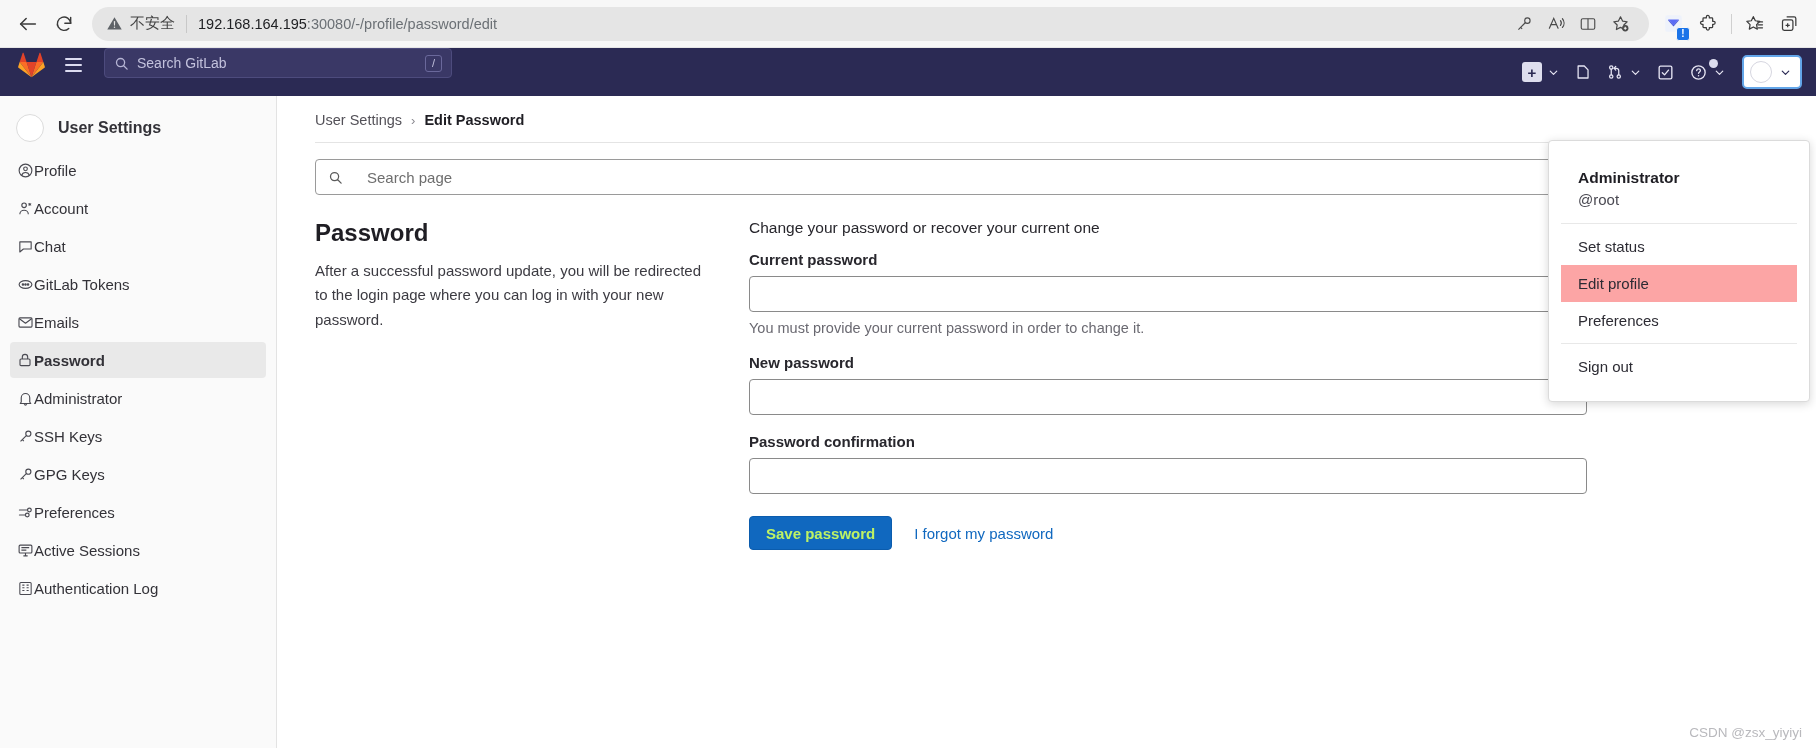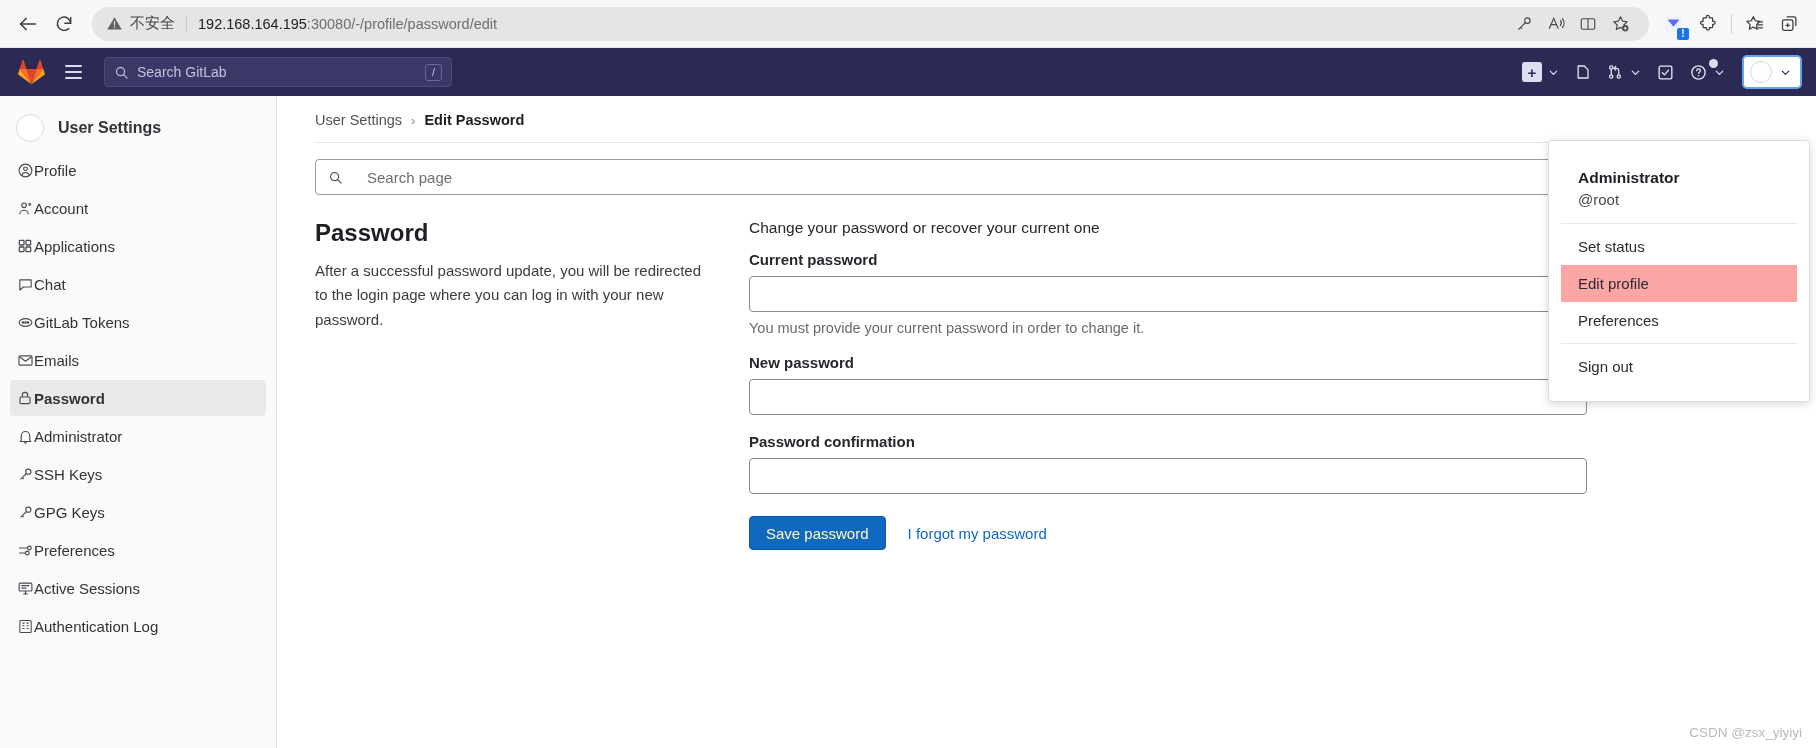--- a/index.html
+++ b/index.html
@@ -66,22 +66,21 @@
     display: flex; align-items: center; justify-content: center;
     border: 1.5px solid #f7f7f7;
   }
   .ext-divider { width:1px; height:20px; background:#d0d0d0; margin:0 4px; }
 
   
   .gl-navbar {
     height: 48px;
     background: #2b2a54;
     display: flex;
-    align-items: center;
-    padding: 12px 14px;
+    padding: 0 14px;
     position: relative;
     z-index: 30;
   }
   .gl-logo { width: 34px; height: 34px; margin-right: 8px; display:flex; align-items:center; justify-content:center;}
   .gl-hamburger {
     width: 34px; height: 34px; border-radius: 4px;
     display: flex; flex-direction: column; align-items: center; justify-content: center;
     gap: 4px; margin-right: 14px;
   }
   .gl-hamburger span { display:block; width:17px; height:2px; background:#dcdcf0; border-radius:1px; }
@@ -192,25 +191,26 @@
     border: 1px solid #8a8a8a; border-radius: 4px;
     background: #fff;
     font-family: "Liberation Sans", sans-serif; font-size: 14px;
     padding: 0 10px; color: #222;
     display: block;
   }
   .field-help { font-size: 14.5px; color: #6a6971; margin-top: 8px; }
   .field-group { margin-bottom: 18px; }
   .actions { display: flex; align-items: center; gap: 22px; margin-top: 22px; }
   .btn-primary {
-    background: #1068bf; color: #fef9c3;
+    background: #1068bf; color: #bef264;
     border: 1px solid #0b5cad; border-radius: 4px;
     height: 34px; padding: 0 16px;
     font-size: 15px; font-family: "Liberation Sans", sans-serif;
     cursor: pointer;
+    font-weight: bold;
   }
   .link-forgot { color: #1068bf; font-size: 15px; text-decoration: none; font-weight: 500; }
 
   
   .user-dropdown {
     position: absolute;
     top: 44px; right: 6px;
     width: 262px;
     background: #fff;
     border: 1px solid #dbdbdb;
@@ -445,31 +445,20 @@
           <svg width="17" height="17" viewBox="0 0 24 24" fill="none" stroke="currentColor" stroke-width="1.6">
             <circle cx="10" cy="7.5" r="3.2"></circle>
             <path d="M4 20c0-3.3 2.7-5.6 6-5.6s6 2.3 6 5.6"></path>
             <path d="M18 4.2v4M16 5.2l4 2M20 5.2l-4 2" stroke-width="1.4"></path>
           </svg>
         </span>
       <span>Account</span>
     </div>
     <div class="sb-item">
       <span class="sb-ico">
-          <svg width="16" height="16" viewBox="0 0 24 24" fill="none" stroke="currentColor" stroke-width="1.9">
-            <rect x="3.5" y="3.5" width="7" height="7" rx="1"></rect>
-            <rect x="13.5" y="3.5" width="7" height="7" rx="1"></rect>
-            <rect x="3.5" y="13.5" width="7" height="7" rx="1"></rect>
-            <rect x="13.5" y="13.5" width="7" height="7" rx="1"></rect>
-          </svg>
-        </span>
-      <span>Applications</span>
-    </div>
-    <div class="sb-item">
-      <span class="sb-ico">
           <svg width="17" height="17" viewBox="0 0 24 24" fill="none" stroke="currentColor" stroke-width="1.6" stroke-linejoin="round">
             <path d="M4 5.5h16v10H9l-5 4.2V5.5z"></path>
           </svg>
         </span>
       <span>Chat</span>
     </div>
     <div class="sb-item">
       <span class="sb-ico">
           <svg width="17" height="17" viewBox="0 0 24 24" fill="none" stroke="currentColor" stroke-width="1.6">
             <ellipse cx="12" cy="12" rx="9" ry="5.4"></ellipse>

